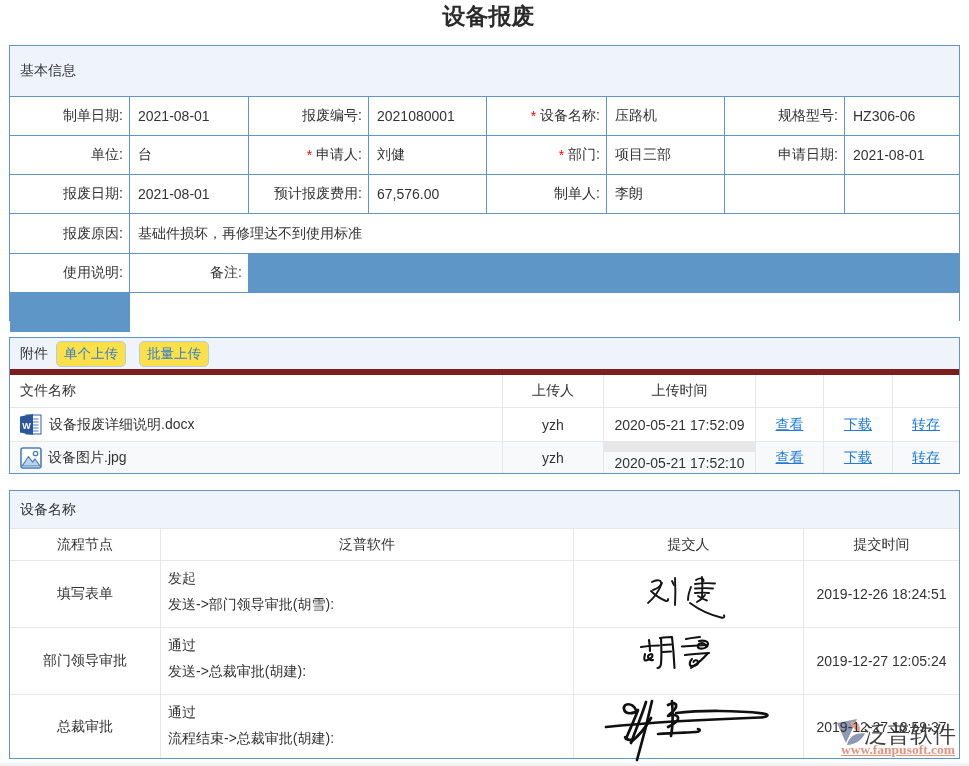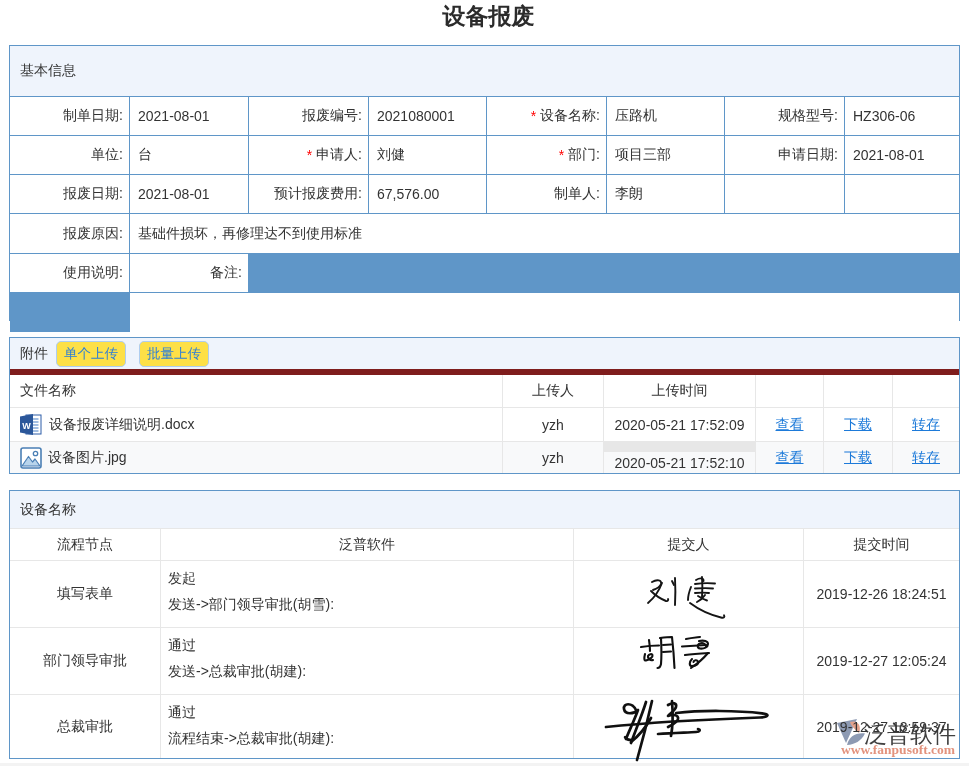--- a/index.html
+++ b/index.html
@@ -176,21 +176,21 @@
   </div>
 </div>
 
 <div id="watermark" style="position:absolute; left:835px; top:712px; width:132px; height:48px; z-index:2;">
   <svg width="30" height="30" viewBox="0 0 30 30" style="position:absolute; left:1px; top:4px;">
     <path d="M1,7 L21,3 L10,27 Z" fill="#8d9ab3"></path>
     <path d="M14,6 C21,3.5 26,9 23,17 C18,13 15,9.5 14,6 Z" fill="#e2a18c"></path>
     <path d="M11,29 C13,21 19,16.5 29,17.5 C25,25 19,28.5 11,29 Z" fill="#8d9ab3"></path>
   </svg>
   <div style="position:absolute; left:29px; top:7px; font-size:23px; color:#404040; white-space:nowrap;text-align:right;">泛普软件</div>
-  <div style="position:absolute; left:-2px; top:30px; width:130px; text-align:center; font-size:13.5px; color:#e2937e; font-family:'Liberation Serif', serif; font-weight:bold; white-space:nowrap;">www.fanpusoft.com</div>
+  <div style="position:absolute; left:-2px; top:30px; width:130px; text-align:center; font-size:13.5px; color:#e2937e; font-family:'Liberation Serif', serif; font-weight:bold; white-space:nowrap;text-decoration:underline;">www.fanpusoft.com</div>
 </div>
 
 <svg id="sig3" style="position:absolute; left:588px; top:689px; z-index:1;" width="200" height="76" viewBox="0 0 200 76" fill="none" stroke="#101010" stroke-width="2.7" stroke-linecap="round" stroke-linejoin="round">
   <path d="M18,38 C70,32.5 130,30 172,28.5 C181,28 182,25.2 174,24.3 C150,21.5 113,21 88,24"></path>
   <path d="M48,21 C44,13 35,14 36,20 C37,26 46,25 50,21 C46,32 41,42 38,50 C36,45 37,52 45,51"></path>
   <path d="M58,13 C54,26 48,40 43,54"></path>
   <path d="M64,12 C60,30 55,50 49,71"></path>
   <path d="M43,53 C52,46 58,38 63,29"></path>
   <path d="M80,16 C85,13 89,14 88,18 C87,22 82,24 80,27 C85,25 91,26 90,30 C89,34 84,36 80,38"></path>
   <path d="M84,12 C85,24 85,36 83,47"></path>

